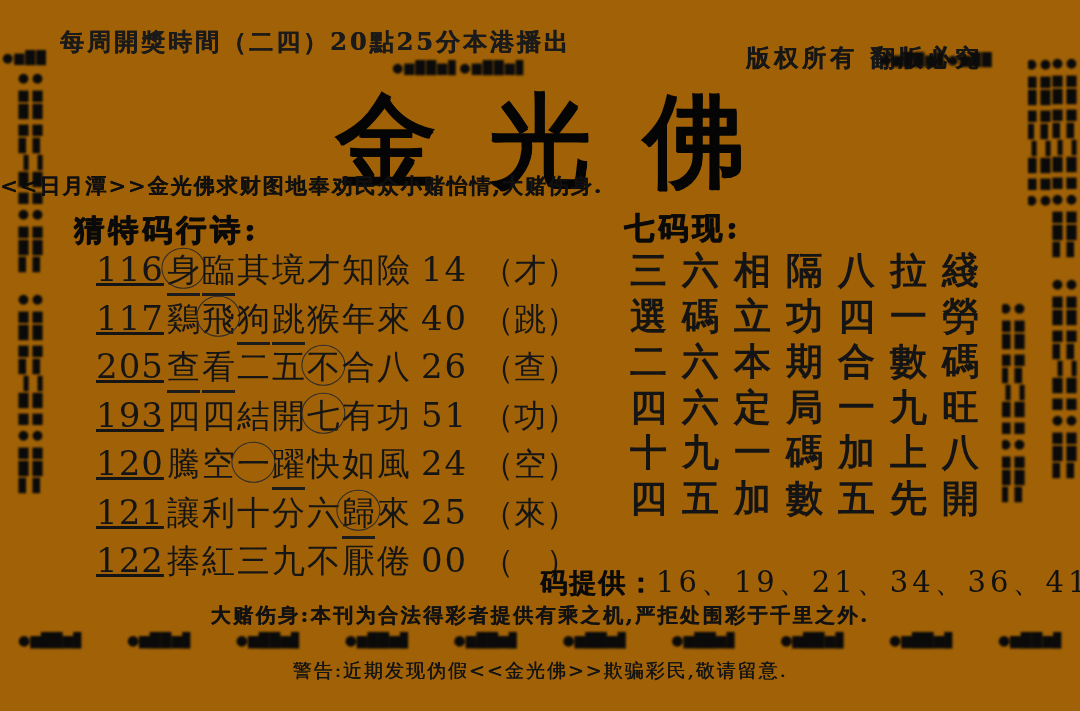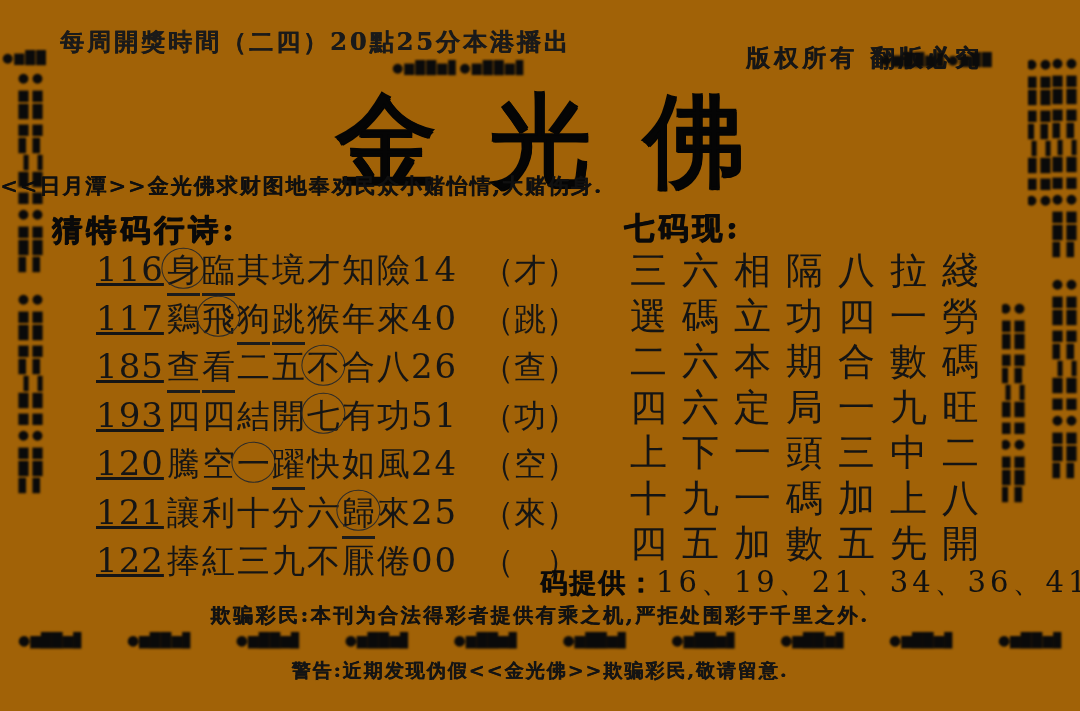--- a/index.html
+++ b/index.html
@@ -20,47 +20,47 @@
 
   .title{left:0;right:0;top:74px;text-align:center;font-size:102px;font-weight:400;
     letter-spacing:52px;text-indent:52px;color:#050505;
     -webkit-text-stroke:2.5px #050505;
     text-shadow:1.5px 0 0 currentColor,0 1.5px 0 currentColor,1.5px 1.5px 0 currentColor;}
   .subtitle{left:0;right:0;top:172px;font-size:21px;font-weight:700;
     letter-spacing:2px;color:#101010;text-shadow:0.5px 0 0 currentColor;}
 
   .col-heading{font-size:30px;font-weight:800;color:#0a0a0a;letter-spacing:4px;
     text-shadow:1px 0 0 currentColor,0 0.6px 0 currentColor;}
-  .poem-heading{left:52px;top:210px;}
+  .poem-heading{left:74px;top:210px;}
   .seven-heading{left:624px;top:208px;}
 
   .poem-lines{left:96px;top:248px;width:482px;}
   .poem-row{display:flex;align-items:baseline;height:48.5px;font-size:33px;color:#151515;white-space:nowrap;}
   .pnum{font-size:34px;letter-spacing:1px;margin-right:2px;font-family:"DejaVu Serif",serif;text-decoration:underline;}
   .ch{position:relative;display:inline-block;padding:0 1px;}
   .ch.underlined::after{content:"";position:absolute;left:1px;right:1px;bottom:-3px;height:3px;background:#1c1c1c;}
   .ch.circled::before{content:"";position:absolute;left:50%;top:46%;width:1.25em;height:1.18em;
     transform:translate(-50%,-52%);border:1.6px solid #2a2a2a;border-radius:50%;}
-  .pval{margin-left:0;font-size:34px;letter-spacing:2px;}
+  .pval{margin-left:10px;font-size:34px;letter-spacing:2px;}
   .ptail{margin-left:auto;font-size:32px;}
 
   .seven-lines{left:630px;top:246px;width:392px;}
   .seven-line{height:45.5px;font-size:37px;letter-spacing:15px;color:#141414;white-space:nowrap;
-    font-weight:400;}
+    font-weight:700;}
 
   .provide{left:540px;top:563px;white-space:nowrap;}
   .provide .label{font-size:27px;font-weight:800;letter-spacing:2px;color:#0a0a0a;
     text-shadow:0.8px 0 0 currentColor;}
   .provide .nums{font-size:29px;letter-spacing:4px;color:#111;font-family:"DejaVu Serif",serif;}
 
   .disclaimer{left:0;right:0;top:602px;text-align:center;font-size:20px;font-weight:700;
     letter-spacing:2.5px;color:#121212;text-shadow:0.5px 0 0 currentColor;}
   .smudge-row{left:18px;top:632px;width:1046px;height:22px;display:flex;justify-content:space-between;}
   .smudge-row span{filter:blur(1.2px);font-size:14px;color:#0a0a0a;white-space:nowrap;}
-  .warning{left:0;right:0;top:658px;text-align:center;font-size:19px;font-weight:700;
+  .warning{left:0;right:0;top:658px;text-align:center;font-size:19px;font-weight:400;
     letter-spacing:2px;color:#141414;text-shadow:0.5px 0 0 currentColor;}
 </style>
 </head>
 <body>
 
 <div class="page">
 
   <div class="abs header-left">每周開獎時間（二四）20點25分本港播出</div>
   <div class="abs header-right">版权所有 翻版必究</div>
 
@@ -89,21 +89,21 @@
         <span class="ch circled">飛</span>
         <span class="ch underlined">狗</span>
         <span class="ch underlined">跳</span>
         <span class="ch">猴</span>
         <span class="ch">年</span>
         <span class="ch">來</span>
         <span class="pval">40</span>
         <span class="ptail">（跳）</span>
       </div>
       <div class="poem-row">
-        <span class="pnum">185</span>
+        <span class="pnum">205</span>
         <span class="ch underlined">查</span>
         <span class="ch underlined">看</span>
         <span class="ch">二</span>
         <span class="ch">五</span>
         <span class="ch circled">不</span>
         <span class="ch">合</span>
         <span class="ch">八</span>
         <span class="pval">26</span>
         <span class="ptail">（查）</span>
       </div>
@@ -154,30 +154,29 @@
         <span class="ch">倦</span>
         <span class="pval">00</span>
         <span class="ptail">（　）</span>
       </div>
     </div>
   <div class="abs seven-lines">
       <div class="seven-line">三六相隔八拉綫</div>
       <div class="seven-line">選碼立功四一勞</div>
       <div class="seven-line">二六本期合數碼</div>
       <div class="seven-line">四六定局一九旺</div>
-      <div class="seven-line">上下一頭三中二</div>
       <div class="seven-line">十九一碼加上八</div>
       <div class="seven-line">四五加數五先開</div>
     </div>
 
   <div class="abs provide">
     <span class="label">码提供：</span><span class="nums">16、19、21、34、36、41</span>
   </div>
 
-  <div class="abs disclaimer">欺骗彩民:本刊为合法得彩者提供有乘之机,严拒处围彩于千里之外.</div>
+  <div class="abs disclaimer">大赌伤身:本刊为合法得彩者提供有乘之机,严拒处围彩于千里之外.</div>
   <div class="abs smudge-row">
       <span>●▆██▆▊</span>
       <span>●▆██▆▊</span>
       <span>●▆██▆▊</span>
       <span>●▆██▆▊</span>
       <span>●▆██▆▊</span>
       <span>●▆██▆▊</span>
       <span>●▆██▆▊</span>
       <span>●▆██▆▊</span>
       <span>●▆██▆▊</span>

